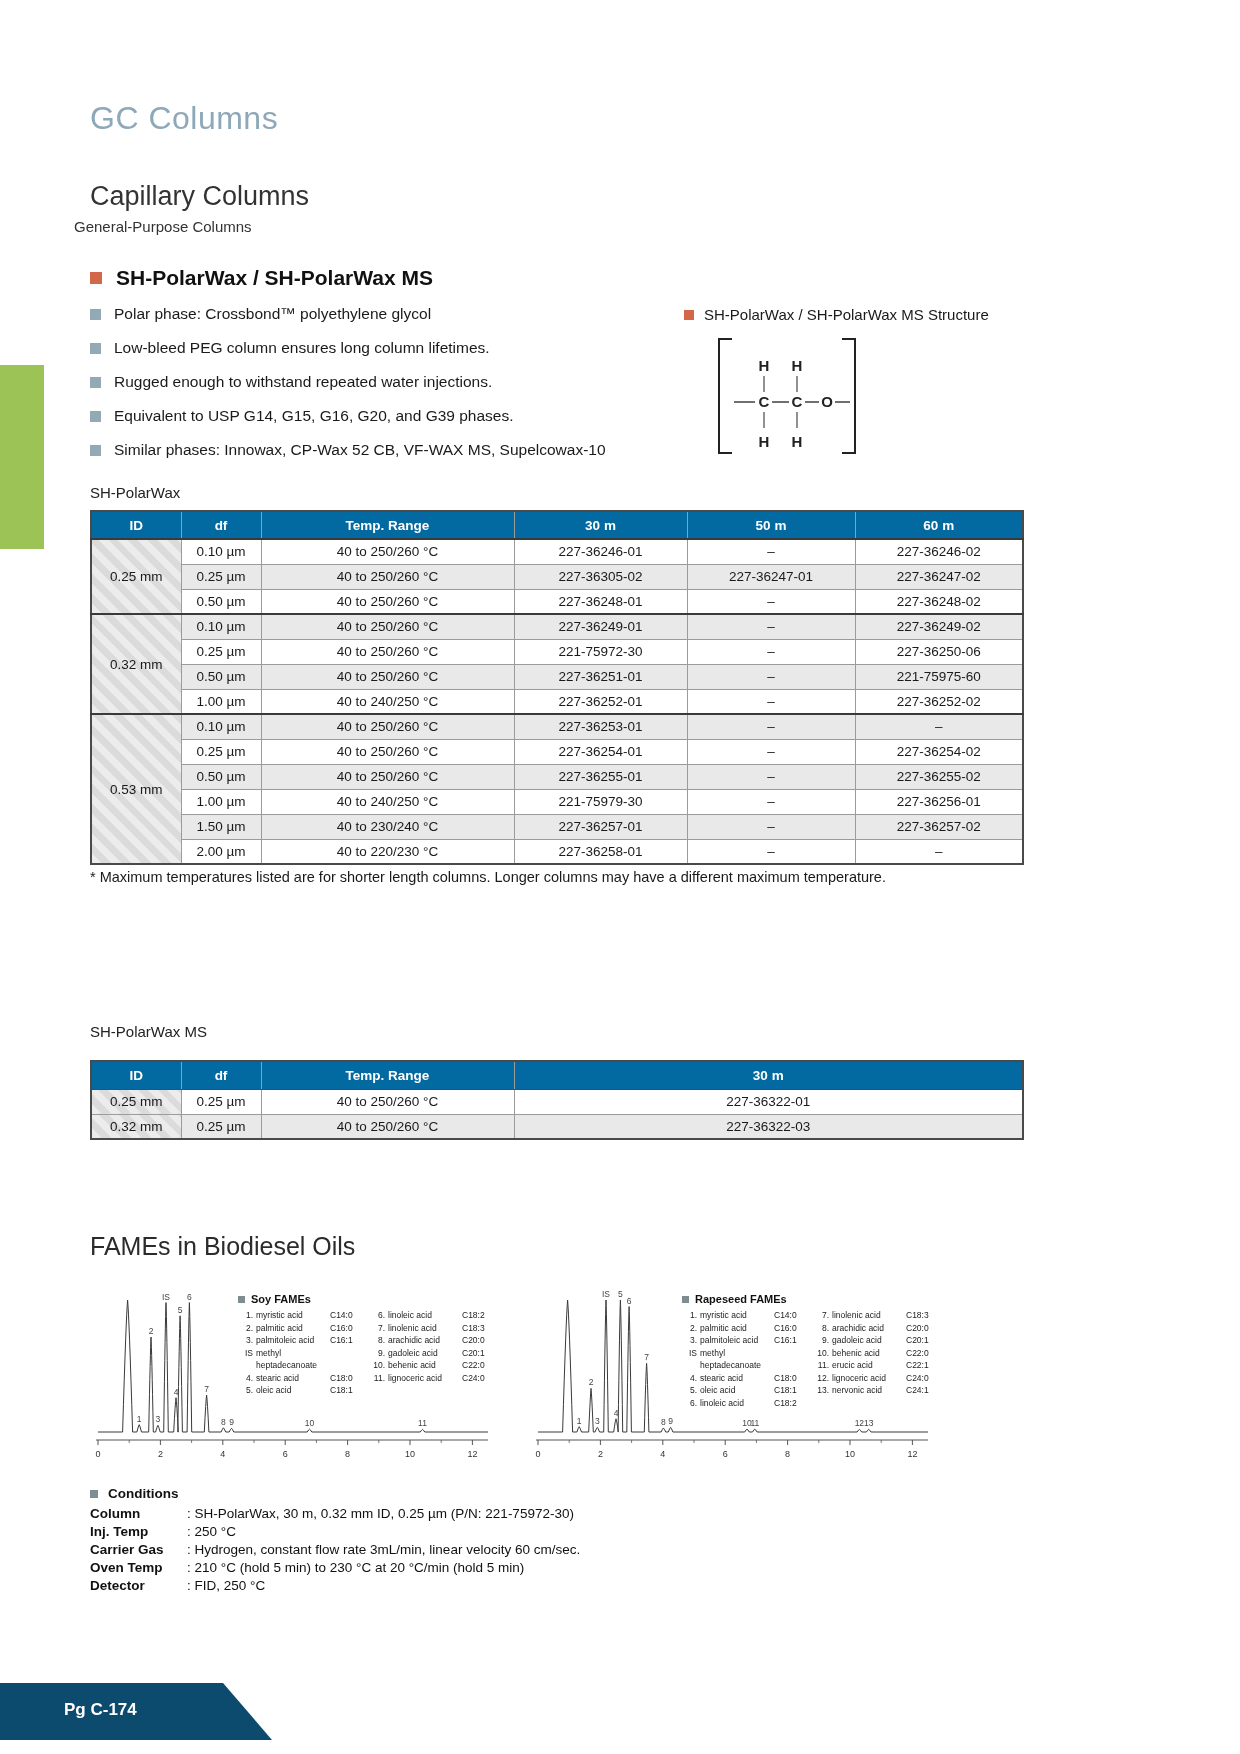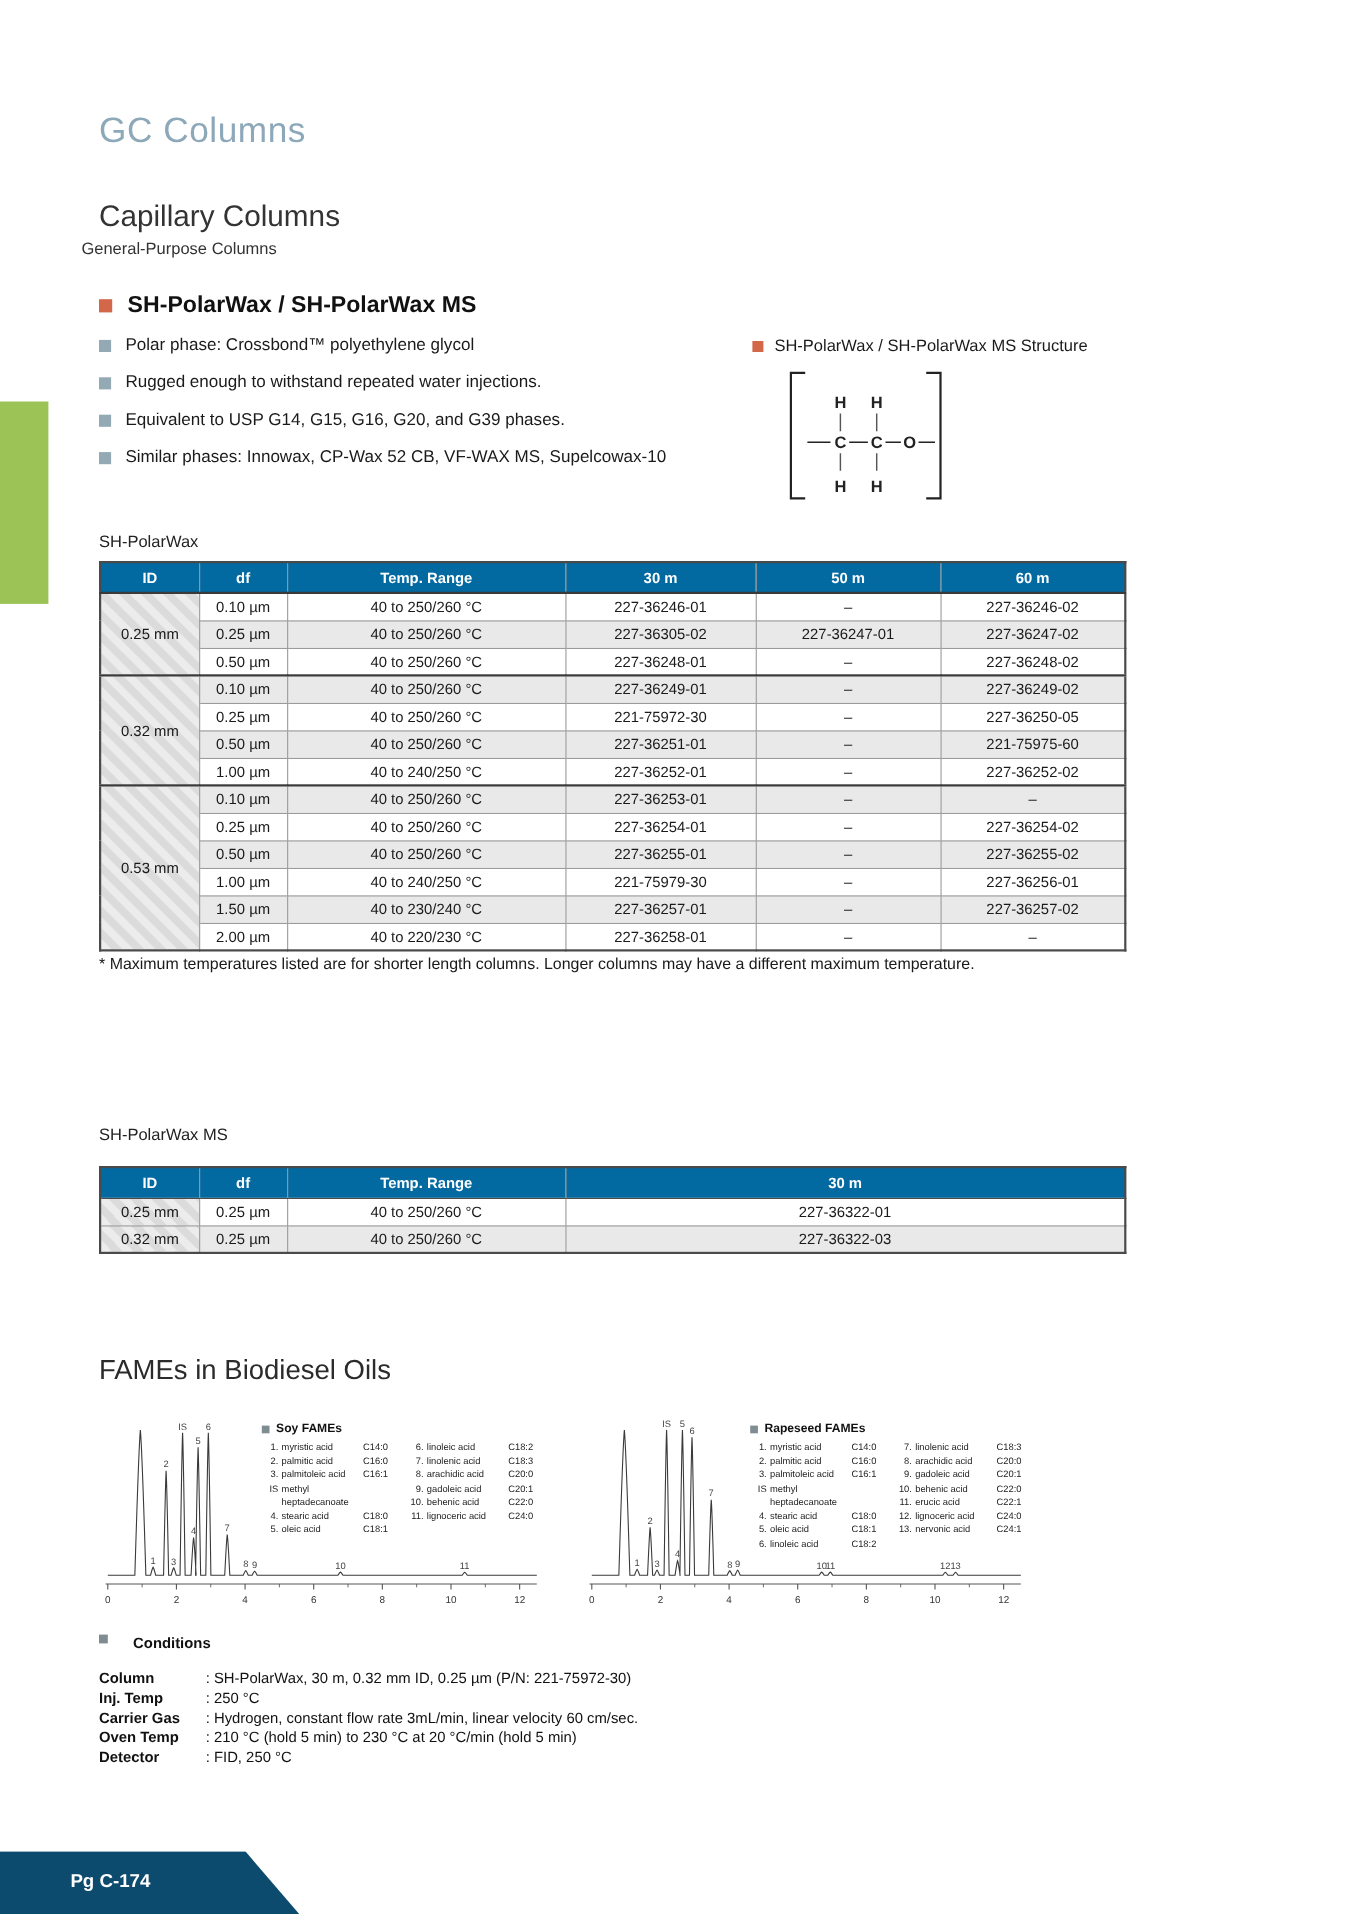--- a/index.html
+++ b/index.html
@@ -56,21 +56,21 @@
   .lg-title{display:flex;align-items:center;gap:6px;margin-bottom:4px;}
   .lg-title .sq{width:7px;height:7px;}
   .lg-title .t{font-size:11px;font-weight:bold;color:#111;text-align:center;}
   .lg-cols{display:flex;gap:8px;}
   .lg-col{width:124px;}
   .lg-row{display:grid;grid-template-columns:15px 1fr 32px;column-gap:3px;
           font-size:8.5px;line-height:12.5px;color:#222;}
   .lg-no{text-align:right;}
 
   .conditions{position:absolute;left:90px;top:1486px;width:640px;}
-  .cond-title{display:flex;align-items:flex-start;gap:23px;margin-bottom:16px;}
+  .cond-title{display:flex;align-items:center;gap:10px;margin-bottom:4px;}
   .cond-title .sq{width:8px;height:8px;}
   .cond-title .t{font-size:13.5px;font-weight:bold;color:#111;}
   .cond-row{display:flex;font-size:13.5px;line-height:18px;color:#111;}
   .cond-label{width:97px;font-weight:bold;flex:none;}
 
   
   .side-tab{position:absolute;left:0;top:365px;width:44px;height:184px;background:#9cc355;}
   .footer-ribbon{position:absolute;left:0;top:1683px;width:272px;height:57px;background:#0c4a6e;
                  clip-path:polygon(0 0,82% 0,100% 100%,0 100%);}
   .footer-ribbon .t{position:absolute;left:64px;top:17px;font-size:17px;font-weight:bold;color:#fff;}
@@ -88,20 +88,24 @@
 
   <div class="product-head">
     <span class="sq orange"></span>
     <span class="t">SH-PolarWax / SH-PolarWax MS</span>
   </div>
 
   <div class="features">
     <div class="feature">
       <span class="sq gray"></span>
       <span class="t">Polar phase: Crossbond™ polyethylene glycol</span>
+    </div>
+    <div class="feature">
+      <span class="sq gray"></span>
+      <span class="t">Low-bleed PEG column ensures long column lifetimes.</span>
     </div>
     <div class="feature">
       <span class="sq gray"></span>
       <span class="t">Rugged enough to withstand repeated water injections.</span>
     </div>
     <div class="feature">
       <span class="sq gray"></span>
       <span class="t">Equivalent to USP G14, G15, G16, G20, and G39 phases.</span>
     </div>
     <div class="feature">
@@ -187,21 +191,21 @@
         <td class="alt">40 to 250/260 °C</td>
         <td class="alt">227-36249-01</td>
         <td class="alt">–</td>
         <td class="alt">227-36249-02</td>
       </tr>
       <tr>
         <td>0.25 µm</td>
         <td>40 to 250/260 °C</td>
         <td>221-75972-30</td>
         <td>–</td>
-        <td>227-36250-05</td>
+        <td>227-36250-06</td>
       </tr>
       <tr>
         <td class="alt">0.50 µm</td>
         <td class="alt">40 to 250/260 °C</td>
         <td class="alt">227-36251-01</td>
         <td class="alt">–</td>
         <td class="alt">221-75975-60</td>
       </tr>
       <tr>
         <td>1.00 µm</td>

